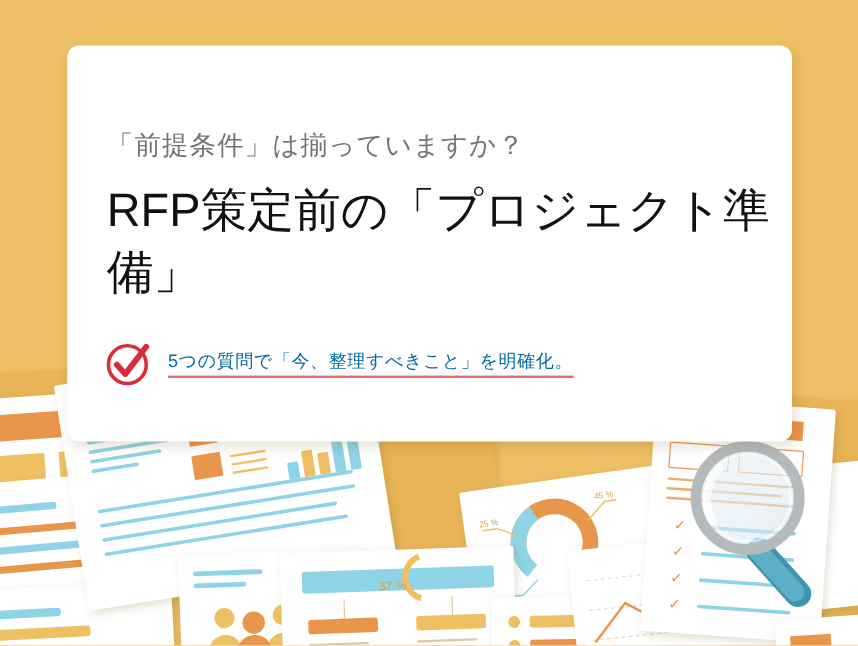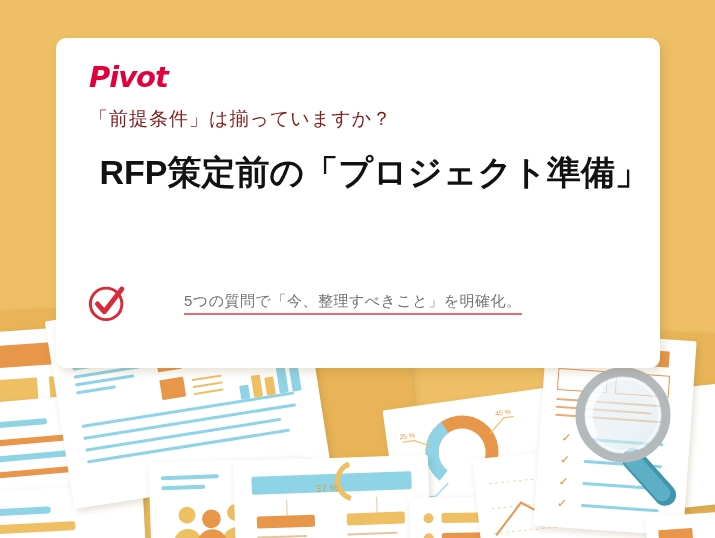--- a/index.html
+++ b/index.html
@@ -26,35 +26,33 @@
     overflow:hidden;
   }
   .logo{
     position:absolute;left:33px;top:22px;
     font-family:"DejaVu Sans","Liberation Sans",sans-serif;
     font-weight:bold;font-style:italic;font-size:29px;
     color:#e2003c;letter-spacing:-1px;
   }
   .kicker{
     position:absolute;left:33px;top:68px;
-    font-size:19px;color:#7f1d1d;letter-spacing:1px;font-weight:400;font-family:Liberation Serif, serif;
+    font-size:22px;color:#737373;letter-spacing:1px;font-weight:400;font-family:Liberation Serif, serif;
   }
   .headline{
     position:absolute;left:33px;top:112px;width:560px;
-    font-size:34px;line-height:1.33;font-weight:bold;color:#111111;
+    font-size:39px;line-height:1.33;font-weight:normal;color:#111111;
     letter-spacing:0px;
-    text-align:right;
   }
   .headline .l2{display:block;}
   .tagwrap{position:absolute;left:30px;top:244px;display:flex;align-items:center;gap:12px;}
   .checkicon{width:42px;height:42px;flex:0 0 auto;}
   .tagtext{
-    position:relative;font-size:15px;color:#737373;letter-spacing:.5px;
+    position:relative;font-size:15px;color:#0369a1;letter-spacing:.5px;
     padding-bottom:4px;
-    margin-left:44px;
   }
   .tagrule{
     position:absolute;left:0;right:0;bottom:0;height:1.5px;background:#e76a77;
   }
 
   
   .magnifier{position:absolute;left:566px;top:360px;width:150px;height:160px;}
 </style>
 </head>
 <body>
@@ -226,21 +224,20 @@
     </defs>
     <rect x="72" y="82" width="22" height="70" rx="11" fill="#3f95ae" transform="rotate(-42 83 117)"></rect>
     <rect x="74" y="84" width="16" height="62" rx="8" fill="#5dafc6" transform="rotate(-42 83 117)"></rect>
     <circle cx="57" cy="55" r="43" fill="url(#lensg)" stroke="#b4b9bc" stroke-width="9"></circle>
     <circle cx="57" cy="55" r="36" fill="none" stroke="#ffffff" stroke-width="2" opacity=".55"></circle>
     <path d="M28 74a36 36 0 0 1 6-44" stroke="#ffffff" stroke-width="7" fill="none" opacity=".7" stroke-linecap="round"></path>
   </svg>
 
   <div class="card">
 
-    <div class="logo">Pivot</div>
 
     <div class="kicker">「前提条件」は揃っていますか？</div>
 
     <div class="headline">
       <span>RFP策定前の「プロジェクト準備」</span>
     </div>
 
     <div class="tagwrap">
       <svg class="checkicon" viewBox="0 0 48 48">
         <circle cx="23" cy="25" r="18" fill="none" stroke="#d92b3a" stroke-width="3.4"></circle>

